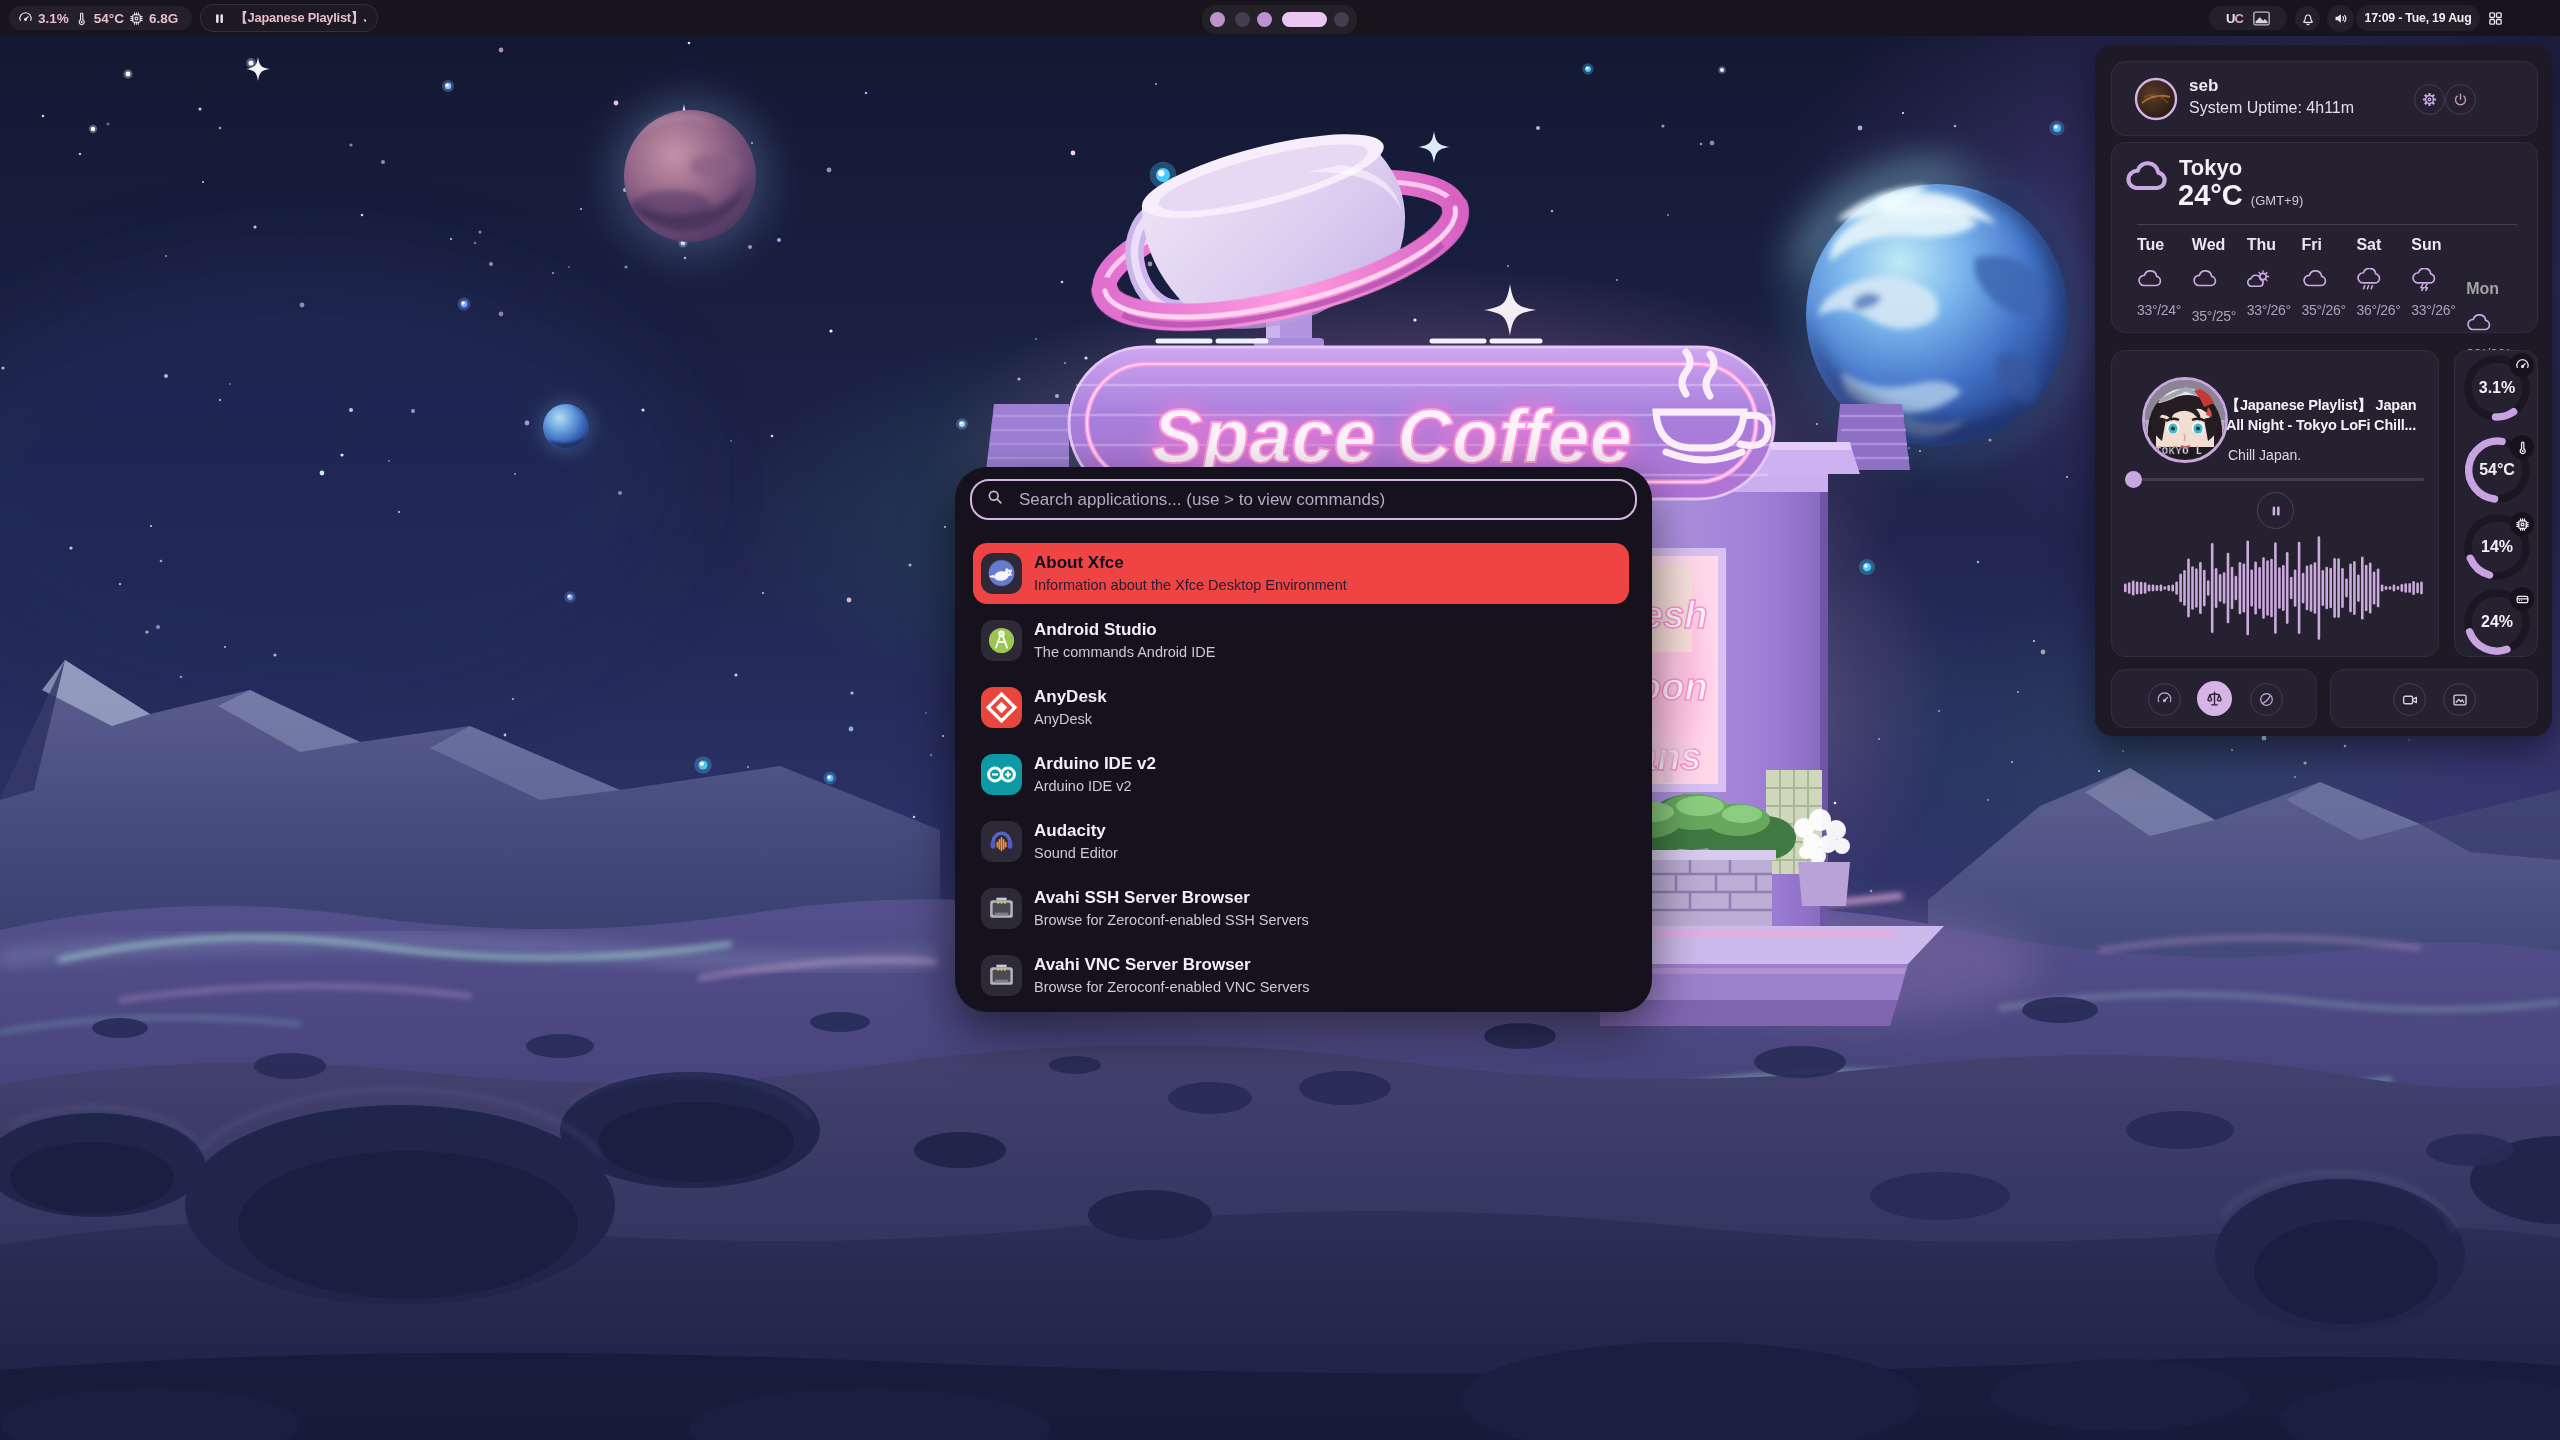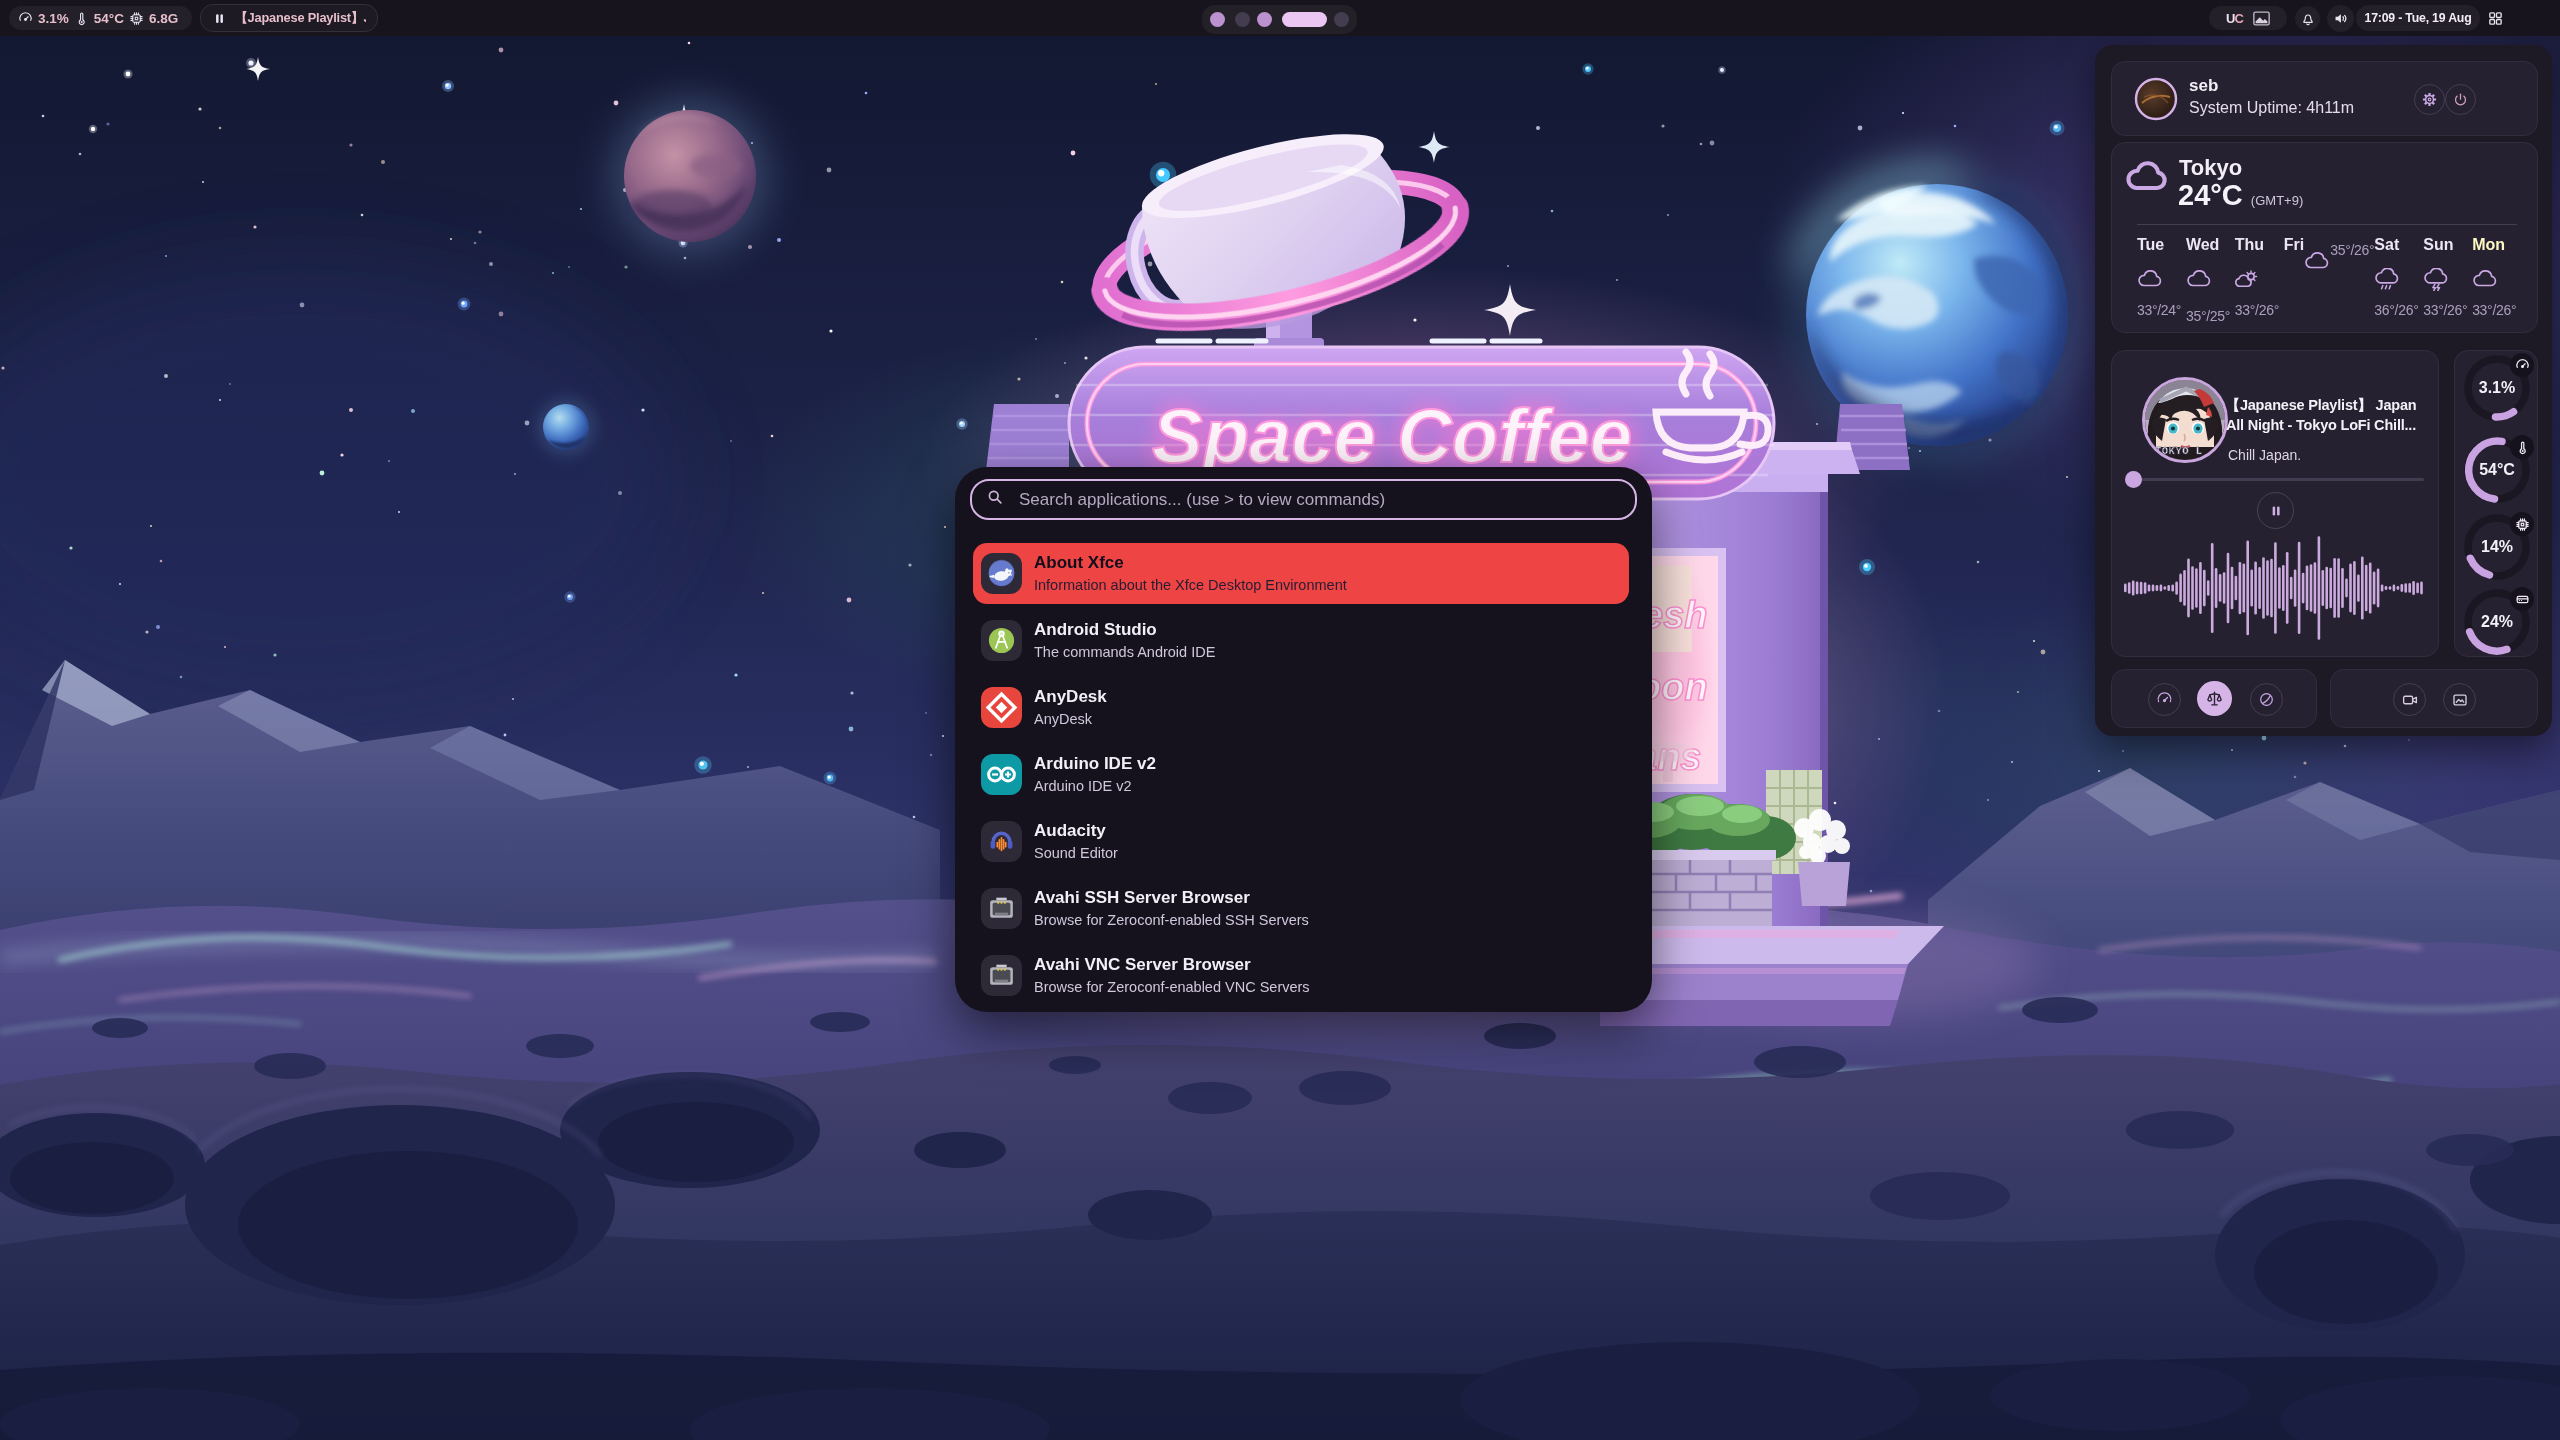--- a/index.html
+++ b/index.html
@@ -1000,21 +1000,21 @@
       <div style="font-size:16px;font-weight:700;color:#ece6f4;">Thu</div>
       <div style="height:34px;display:flex;align-items:center;margin-top:8px;">
               <svg width="26" height="21" viewBox="0 0 34 28" fill="none" stroke="#c9a8e4" stroke-width="2.2" stroke-linecap="round" stroke-linejoin="round">
 <circle cx="21" cy="10" r="4.2"></circle>
                 <path d="M21 2.6v1.8M21 15.6v1.8M28.4 10h-1.8M15.4 10h-1.8M26.2 4.8l-1.3 1.3M17.1 13.9l-1.3 1.3M26.2 15.2l-1.3-1.3M17.1 6.1l-1.3-1.3" stroke-width="1.87"></path>
 <path d="M6.5 23 h10 a4.6 4.6 0 0 0 .9-9.1 a6.3 6.3 0 0 0-12.3-1.1 A4.9 4.9 0 0 0 6.5 23z" fill="#262130"></path>
               </svg>
             </div>
       <div style="font-size:14px;color:#aaa0bd;margin-top:6px;letter-spacing:-0.3px;">33°/26°</div>
           </div>
-<div style="flex:1;display:flex;flex-direction:row;align-items:flex-start;">
+<div style="flex:1;display:flex;flex-direction:column;align-items:flex-start;">
       <div style="font-size:16px;font-weight:700;color:#ece6f4;">Fri</div>
       <div style="height:34px;display:flex;align-items:center;margin-top:8px;">
               <svg width="26" height="20" viewBox="0 0 34 26" fill="none" stroke="#c9a8e4" stroke-width="2.2" stroke-linejoin="round" stroke-linecap="round">
                 <path d="M9 21.5 h15.5 a6 6 0 0 0 1.2-11.9 a8.2 8.2 0 0 0-16-1.4 A6.4 6.4 0 0 0 9 21.5z"></path>
               </svg>
             </div>
       <div style="font-size:14px;color:#aaa0bd;margin-top:6px;letter-spacing:-0.3px;">35°/26°</div>
           </div>
 <div style="flex:1;display:flex;flex-direction:column;align-items:flex-start;">
       <div style="font-size:16px;font-weight:700;color:#ece6f4;">Sat</div>
@@ -1031,21 +1031,21 @@
       <div style="height:34px;display:flex;align-items:center;margin-top:8px;">
               <svg width="26" height="23" viewBox="0 0 34 30" fill="none" stroke="#c9a8e4" stroke-width="2.2" stroke-linecap="round" stroke-linejoin="round">
                 <path d="M9 19.5 h15.5 a6 6 0 0 0 1.2-11.9 a8.2 8.2 0 0 0-16-1.4 A6.4 6.4 0 0 0 9 19.5z"></path>
 <path d="M15.5 21.5 l-2.6 4.2 h3.4 l-2.2 3.8" stroke-width="1.9800000000000002"></path>
                 <path d="M20.8 21.5 l-2.6 4.2 h3.4 l-2.2 3.8" stroke-width="1.9800000000000002"></path>
               </svg>
             </div>
       <div style="font-size:14px;color:#aaa0bd;margin-top:6px;letter-spacing:-0.3px;">33°/26°</div>
           </div>
 <div style="flex:1;display:flex;flex-direction:column;align-items:flex-start;">
-      <div style="font-size:16px;font-weight:700;color:#fef9c3;">Mon</div>
+      <div style="font-size:16px;font-weight:700;color:#a3a3a3;margin-top:44px;">Mon</div>
       <div style="height:34px;display:flex;align-items:center;margin-top:8px;">
               <svg width="26" height="20" viewBox="0 0 34 26" fill="none" stroke="#c9a8e4" stroke-width="2.2" stroke-linejoin="round" stroke-linecap="round">
                 <path d="M9 21.5 h15.5 a6 6 0 0 0 1.2-11.9 a8.2 8.2 0 0 0-16-1.4 A6.4 6.4 0 0 0 9 21.5z"></path>
               </svg>
             </div>
       <div style="font-size:14px;color:#aaa0bd;margin-top:6px;letter-spacing:-0.3px;">33°/26°</div>
           </div>
         </div>
   </div>
 

